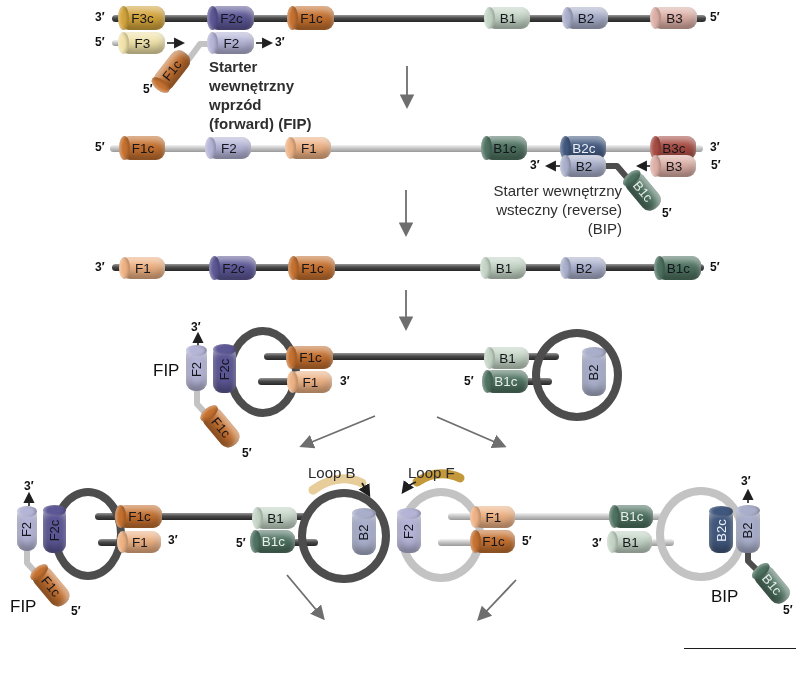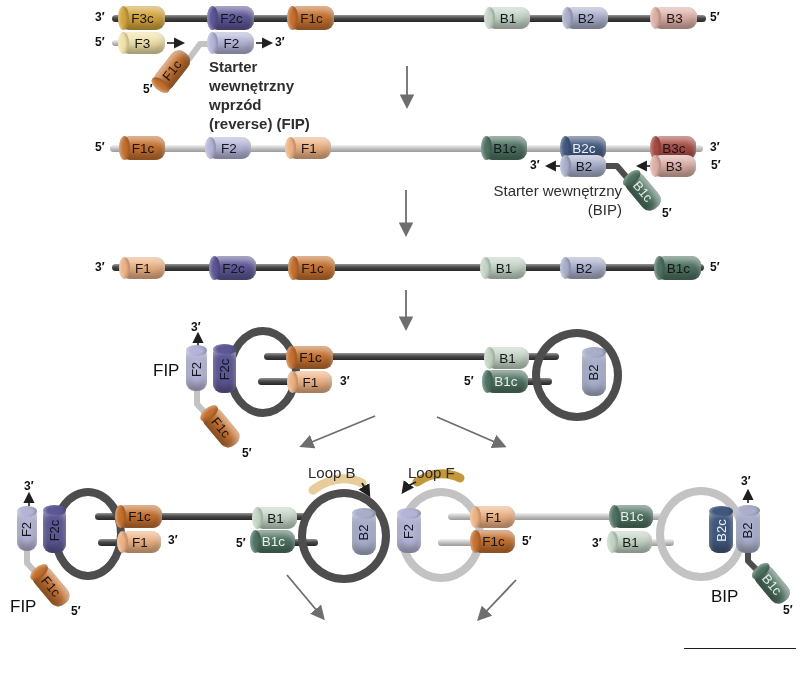--- a/index.html
+++ b/index.html
@@ -273,24 +273,25 @@
   <div class="prime" style="left:71px;top:604px;">5′</div>
   <div class="prime" style="left:522px;top:534px;">5′</div>
   <div class="prime" style="left:592px;top:536px;">3′</div>
   <div class="prime" style="left:741px;top:474px;">3′</div>
   <div class="prime" style="left:783px;top:603px;">5′</div>
 
   <div class="cap" style="left:209px;top:57px;font-weight:bold;">
     <div>Starter</div>
     <div>wewnętrzny</div>
     <div>wprzód</div>
-    <div>(reverse) (FIP)</div>
+    <div>(forward) (FIP)</div>
   </div>
   <div class="cap" style="left:450px;top:181px;width:172px;text-align:right;">
     <div>Starter wewnętrzny</div>
+    <div>wsteczny (reverse)</div>
     <div>(BIP)</div>
   </div>
 
   <div class="big" style="left:153px;top:361px;">FIP</div>
   <div class="big" style="left:10px;top:597px;">FIP</div>
   <div class="big" style="left:711px;top:587px;">BIP</div>
 
   <div class="looplbl" style="left:308px;top:464px;">Loop B</div>
   <div class="looplbl" style="left:408px;top:464px;">Loop F</div>
 

